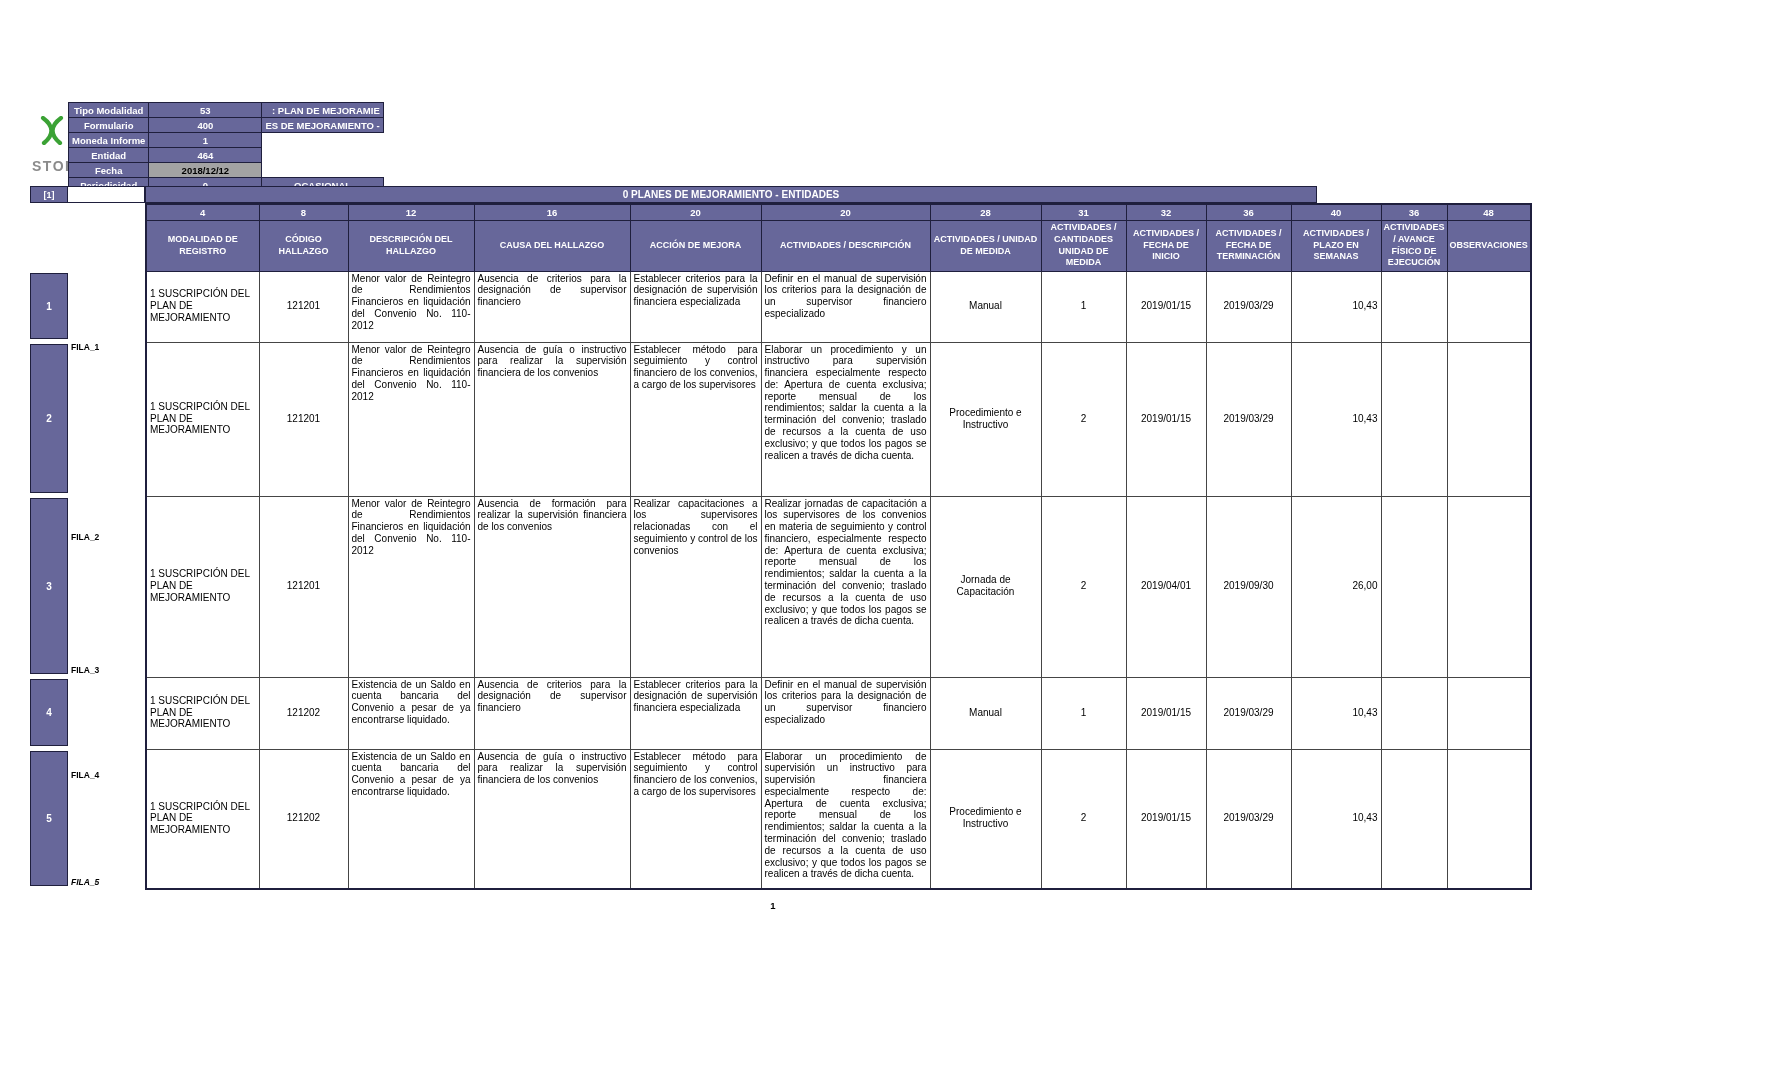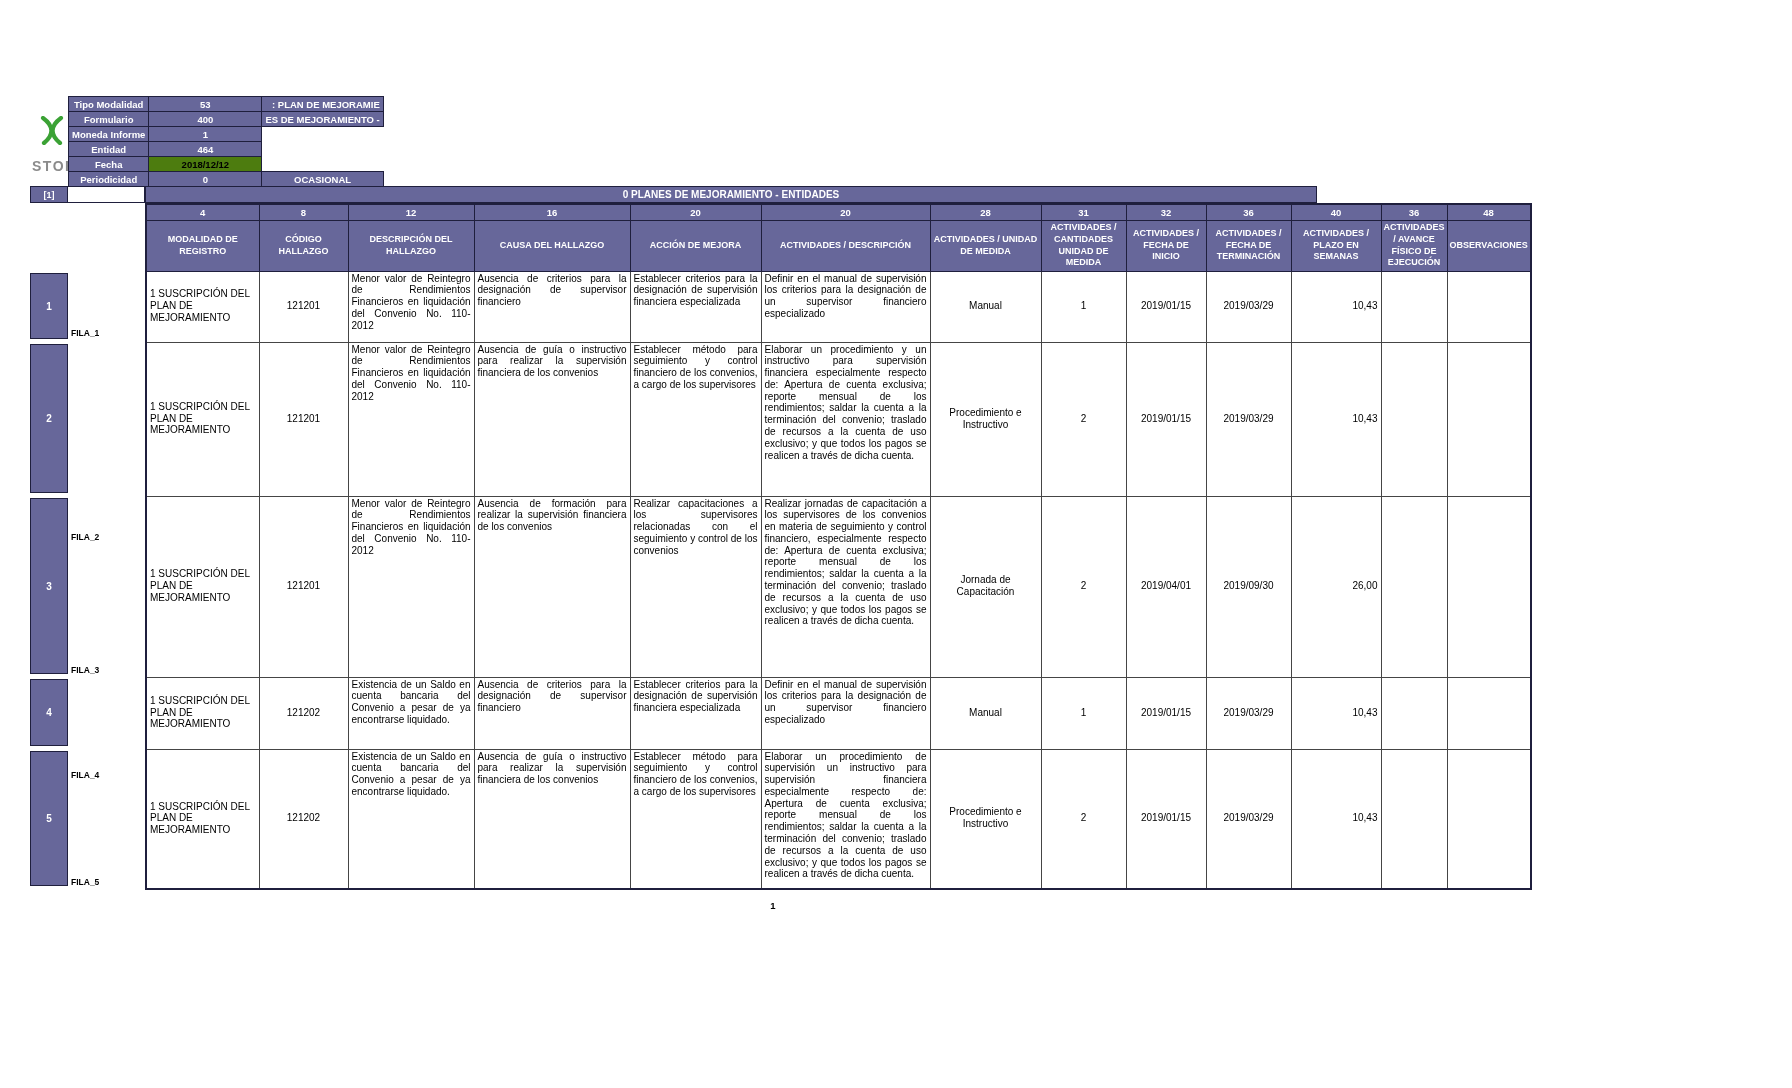--- a/index.html
+++ b/index.html
@@ -13,26 +13,26 @@
   html,body{background:#fff;}
   body{
     width:1792px;height:1088px;position:relative;overflow:hidden;
     font-family:"Liberation Sans","DejaVu Sans",sans-serif;color:#000;
   }
   
   .logo{position:absolute;left:32px;top:116px;width:40px;text-align:center;}
   .logo svg{display:block;margin:0 auto;}
   .brand{font-size:14px;font-weight:bold;letter-spacing:1.5px;color:var(--brand-gray);margin-top:13px;}
   
-  .info{position:absolute;left:68px;top:96px;border-collapse:collapse;table-layout:fixed;}
+  .info{position:absolute;left:68px;top:102px;border-collapse:collapse;table-layout:fixed;}
   .info td{height:15px;font-size:9.5px;font-weight:bold;border:1px solid var(--border-dark);
            overflow:hidden;white-space:nowrap;padding:0 3px;}
   .info .i-label{width:77px;background:var(--purple);color:#fff;text-align:center;}
   .info .i-value{width:113px;background:var(--purple);color:#fff;text-align:center;}
-  .info .i-value.white{background:#4d7c0f;color:#000;}
+  .info .i-value.white{background:#a3a3a3;color:#000;}
   .info .i-extra{width:89px;background:var(--purple);color:#fff;text-align:right;}
   .info .i-extra.center{text-align:center;}
   .info .i-extra.empty{background:transparent;border:none;}
   
   .banner-row{position:absolute;left:30px;top:186px;height:17px;display:flex;}
   .idx-cell{width:38px;background:var(--purple);color:#fff;font-size:9px;font-weight:bold;
             border:1px solid var(--border-dark);display:flex;align-items:center;justify-content:center;}
   .gap-cell{width:77px;background:#fff;border:1px solid var(--border-dark);border-left:none;}
   .banner-cell{width:1172px;background:var(--purple);color:#fff;font-size:10px;font-weight:bold;
             border:1px solid var(--border-dark);display:flex;align-items:center;justify-content:center;}
@@ -232,24 +232,24 @@
     <td class="data mid ctr">2019/03/29</td>
     <td class="data mid rgt">10,43</td>
     <td class="data"></td>
     <td class="data"></td>
   </tr>
     </tbody>
 </table>
 
 <div id="left-rail">
     <div class="rownum" style="top: 273px; height: 66px;">1</div>
-    <div class="fila" style="top: 328px;">FILA_1</div>
+    <div class="fila" style="top: 342px;">FILA_1</div>
     <div class="rownum" style="top: 344px; height: 149px;">2</div>
     <div class="fila" style="top: 484px; margin-top: 48px;">FILA_2</div>
     <div class="rownum" style="top: 498px; height: 176px;">3</div>
     <div class="fila" style="top: 665px;">FILA_3</div>
     <div class="rownum" style="top: 679px; height: 67px;">4</div>
     <div class="fila" style="top: 770px;">FILA_4</div>
     <div class="rownum" style="top: 751px; height: 135px;">5</div>
-    <div class="fila" style="top: 877px;">FILA_5</div>
+    <div class="fila" style="top: 877px; font-style: italic;">FILA_5</div>
   </div>
 
 <div class="footer">1</div>
 
 </body></html>

